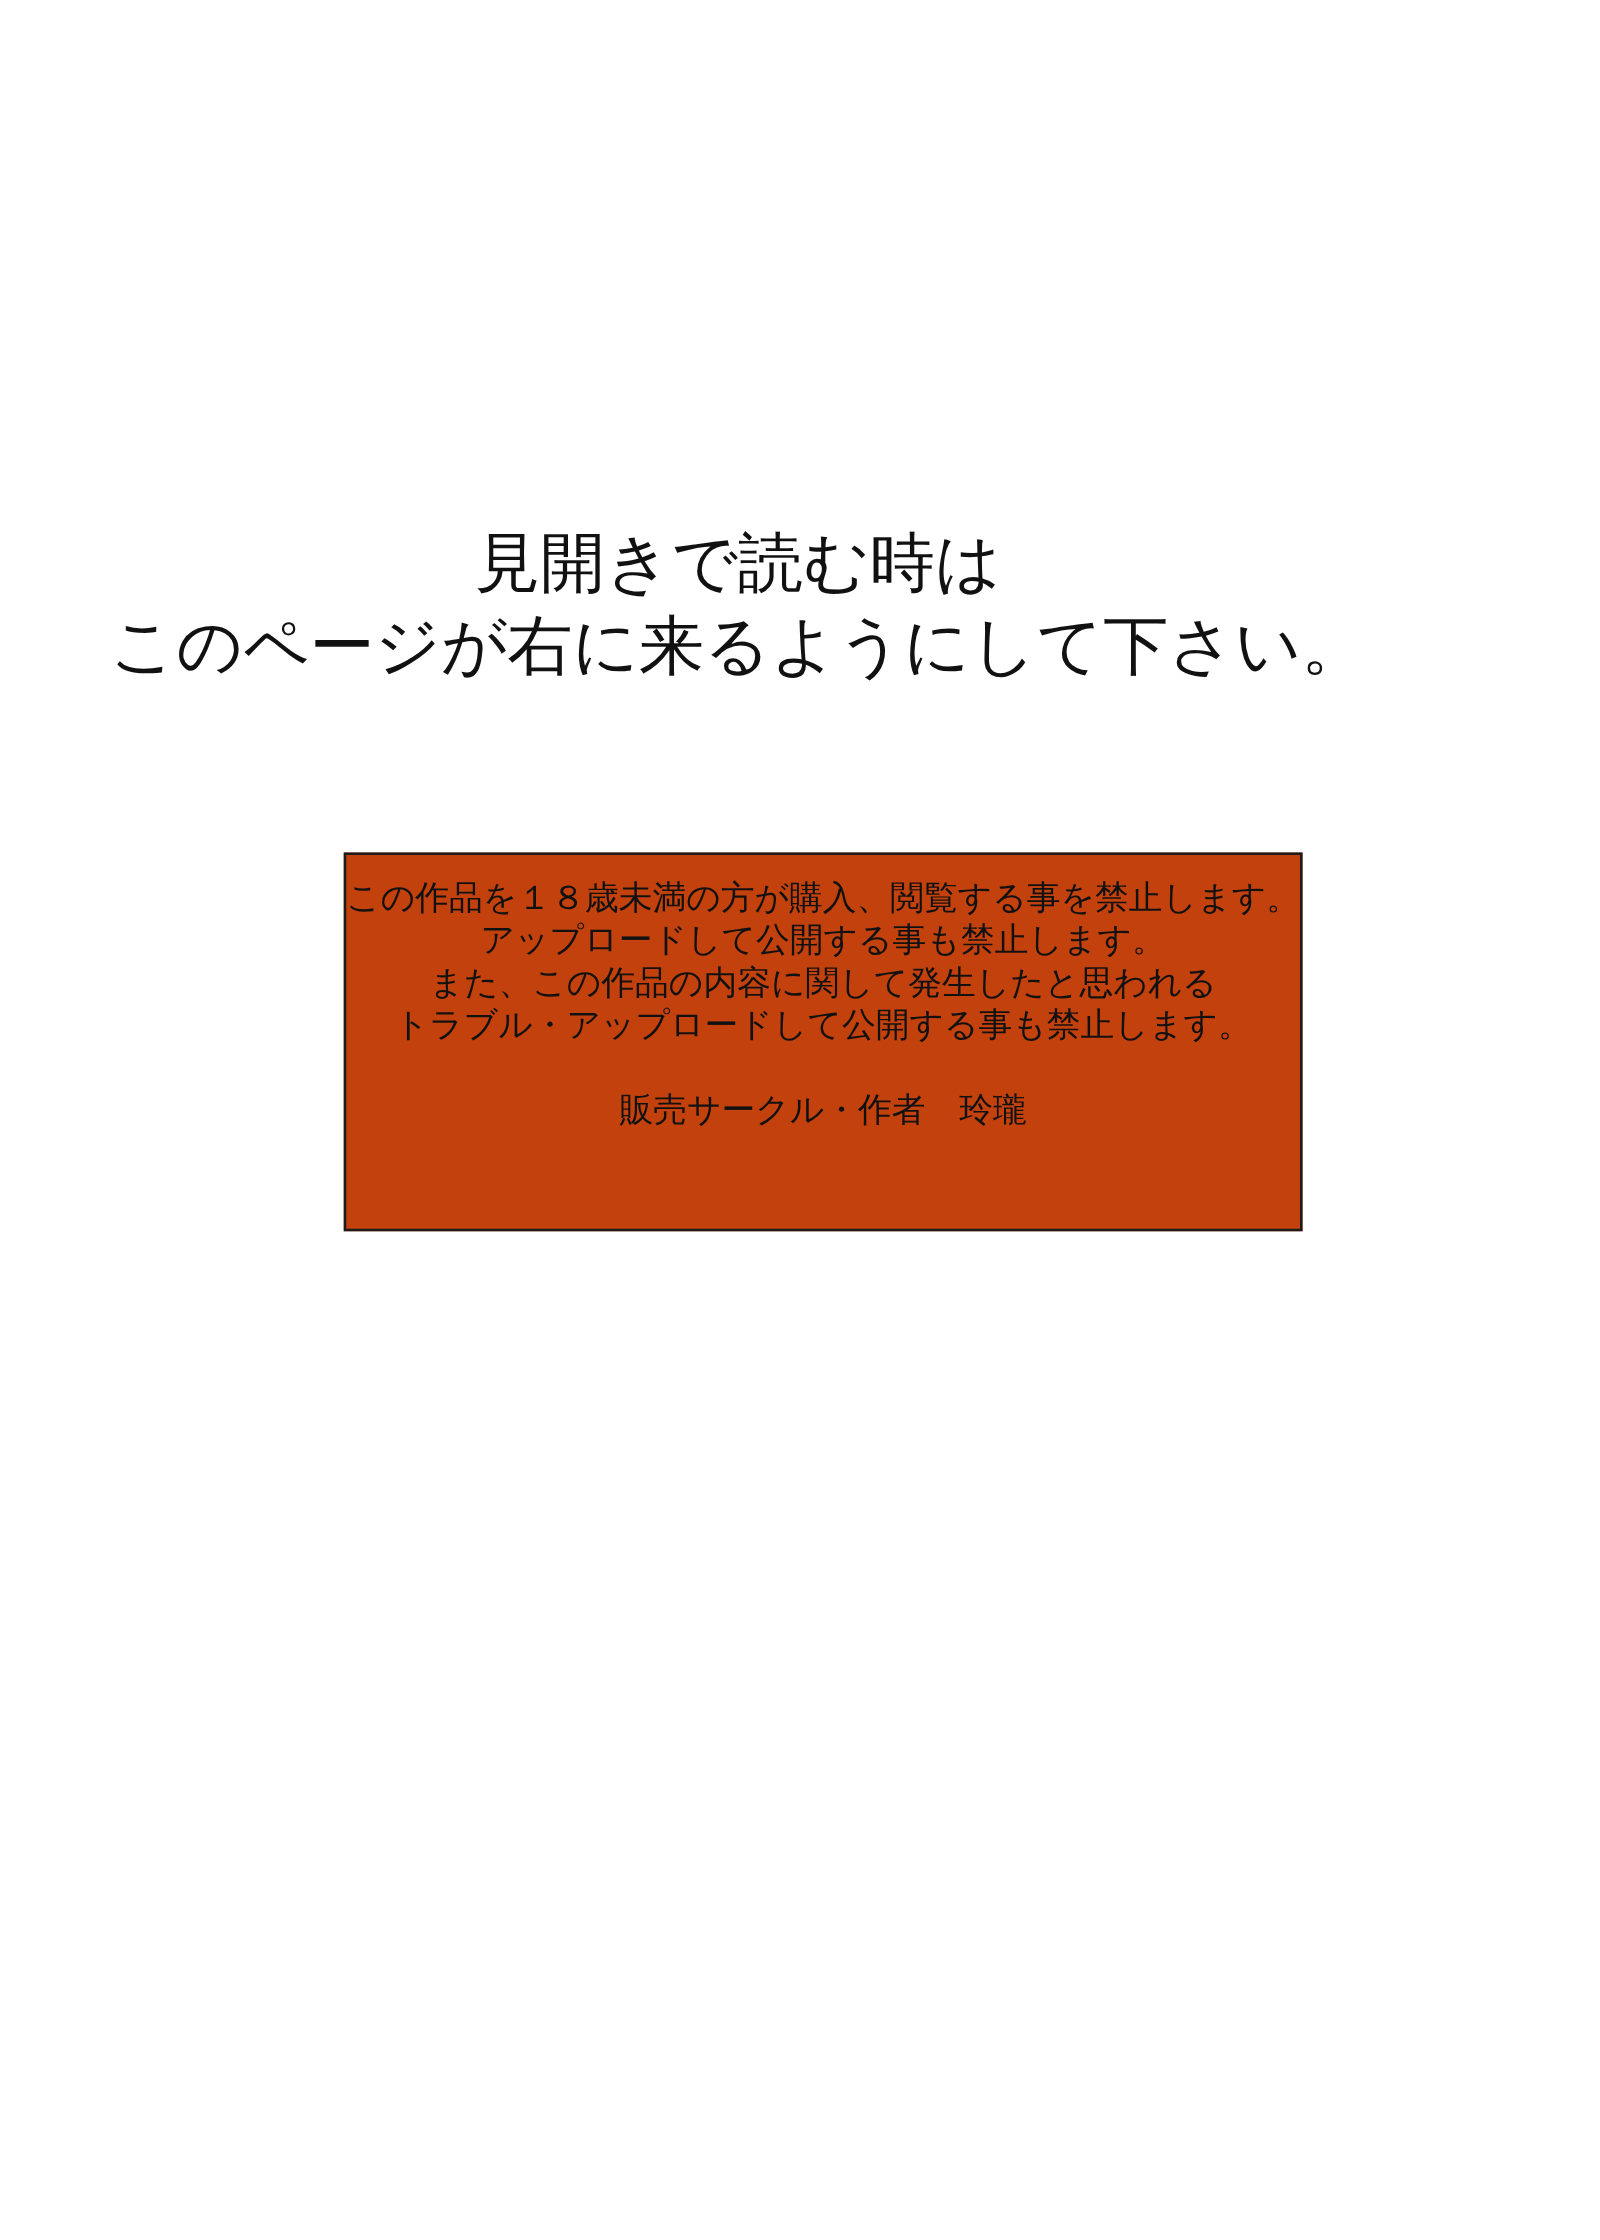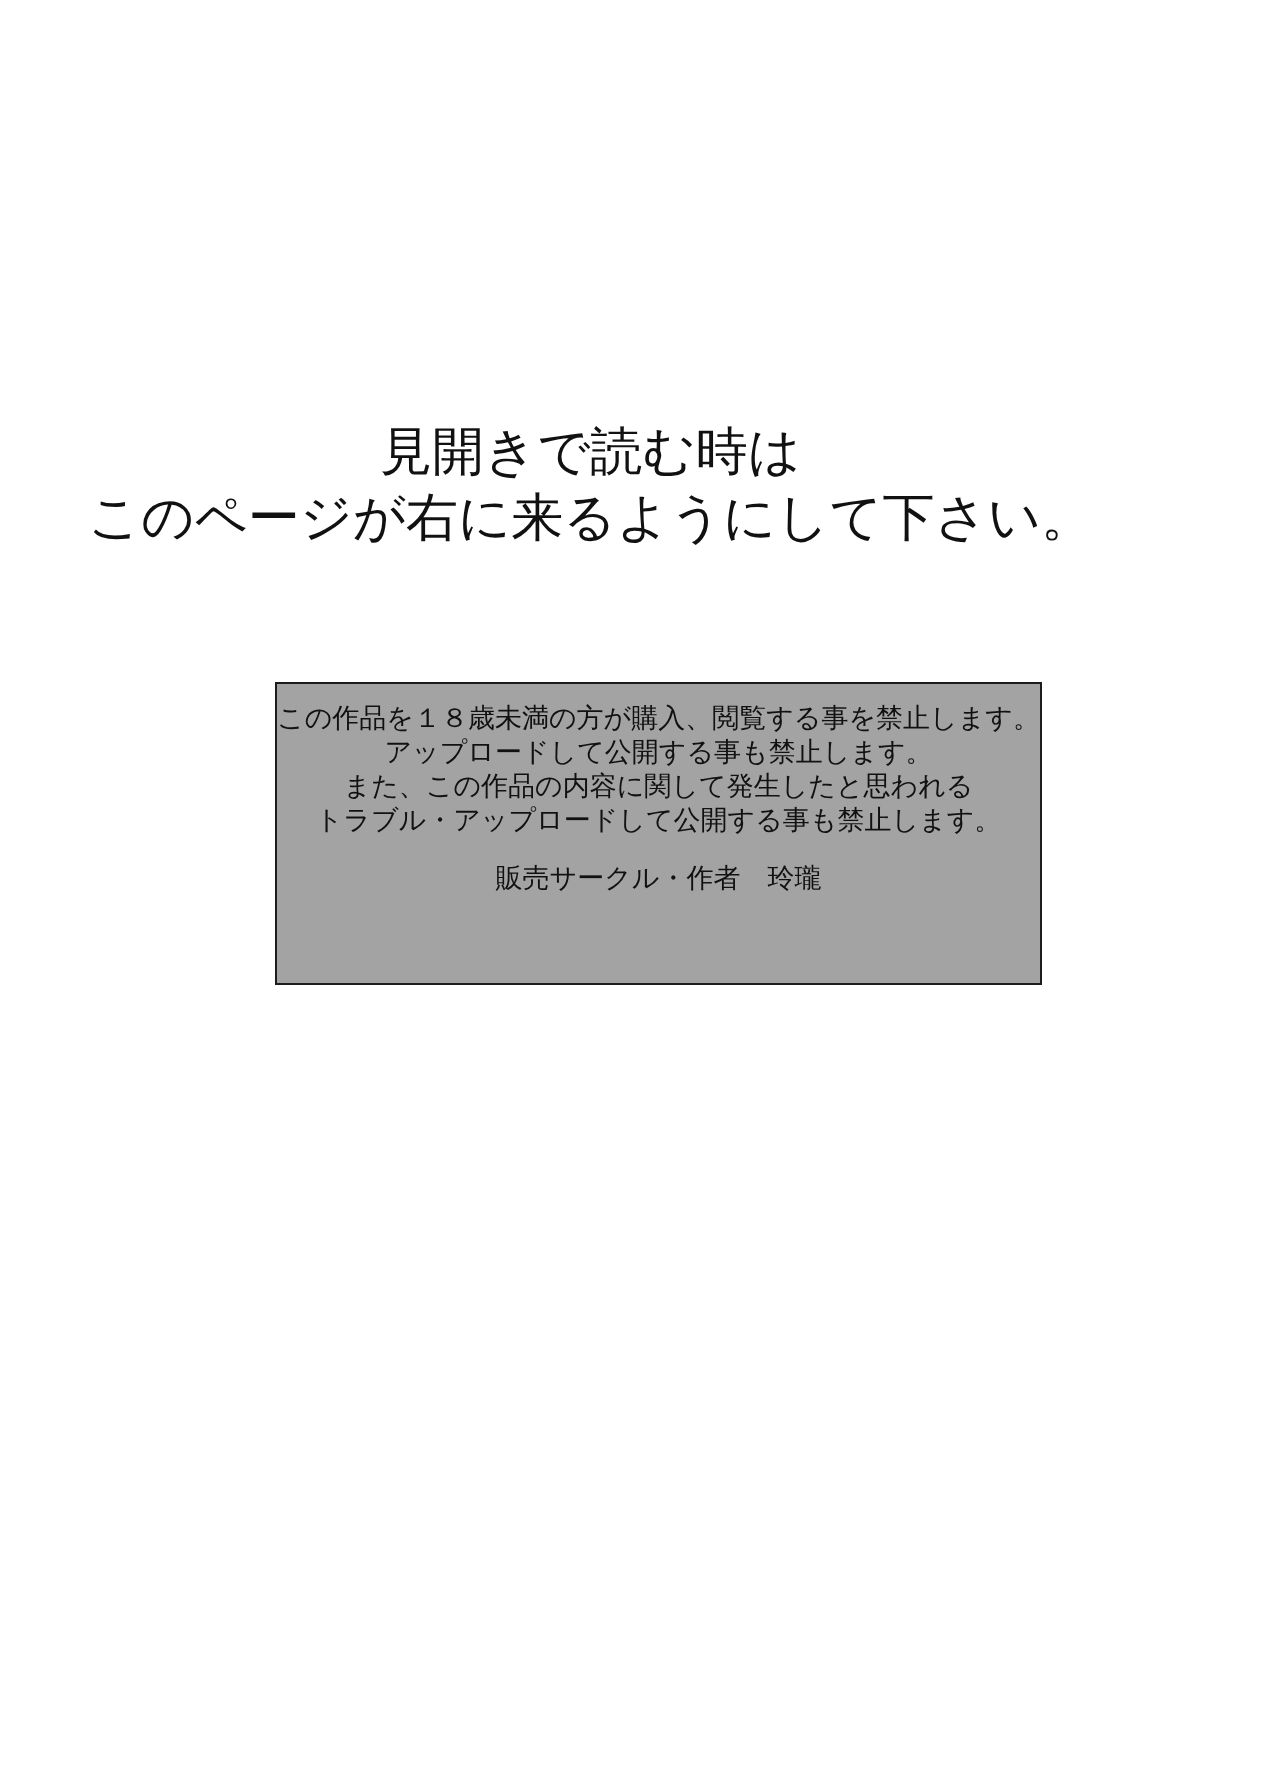--- a/index.html
+++ b/index.html
@@ -30,35 +30,35 @@
     white-space: nowrap;
   }
   .notice-box {
     position: absolute;
     left: 275px;
     top: 682px;
     width: 767px;
     height: 303px;
     box-sizing: border-box;
     border: 2px solid #1c1c1c;
-    background: #a3a3a3;
+    background: #c2410c;
   }
   .notice-text {
     margin-top: 17px;
     text-align: center;
     font-family: "Liberation Serif", "DejaVu Serif", serif;
     font-size: 27px;
     line-height: 34px;
     color: #111111;
   }
   .notice-line {
     white-space: nowrap;
   }
   .credit-line {
-    margin-top: 24px; 
+    margin-top: 34px; 
     text-align: center;
     font-family: "Liberation Serif", "DejaVu Serif", serif;
     font-size: 27px;
     line-height: 34px;
     color: #111111;
     white-space: nowrap;
   }
 </style>
 </head>
 <body>

